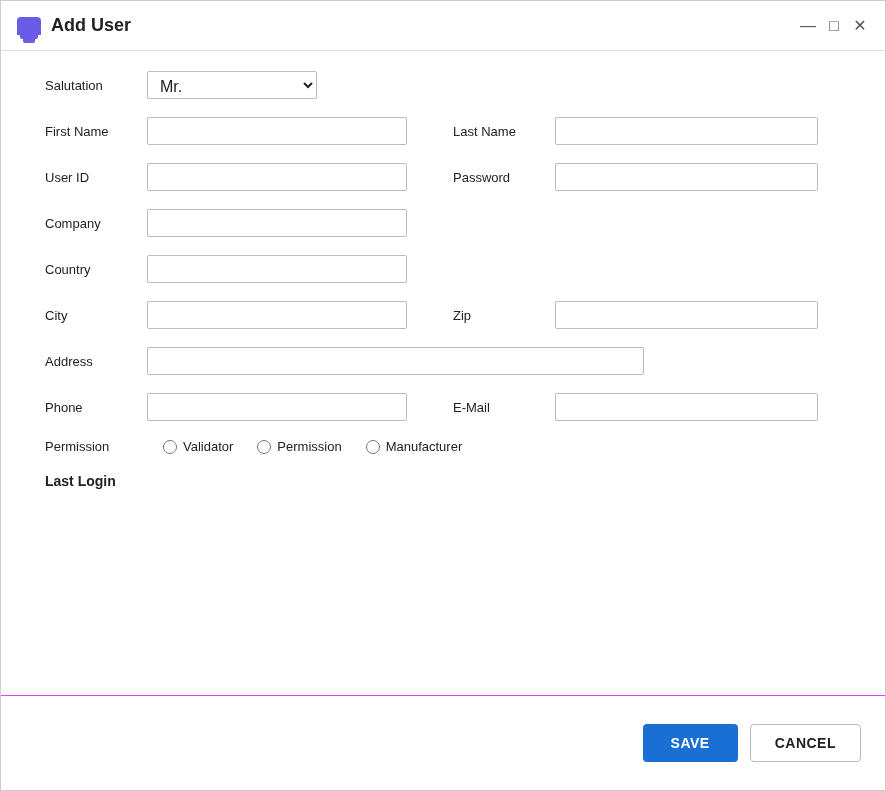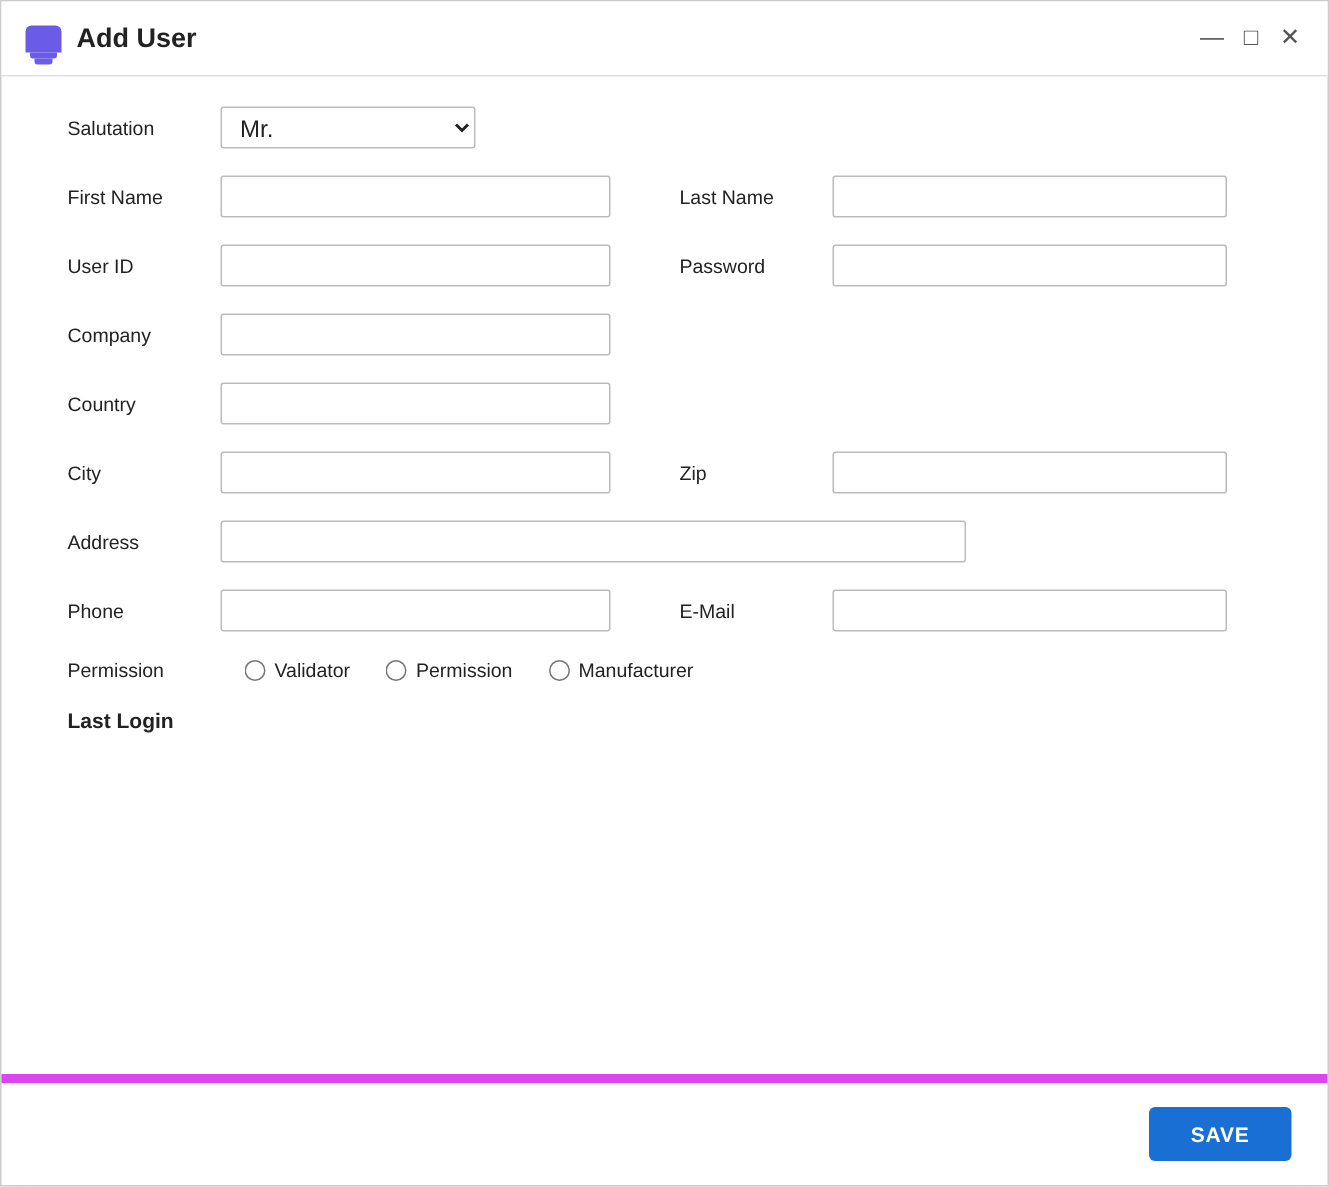--- a/index.html
+++ b/index.html
@@ -207,23 +207,23 @@
 
     .last-login-label {
       font-size: 14px;
       font-weight: 700;
       color: #222;
     }
 
     .dialog-footer {
       display: flex;
       justify-content: flex-end;
-      padding: 16px 24px;
+      padding: 28px 24px;
       gap: 12px;
-      border-top: 6px solid #d946ef;
+      border-top: 1px solid #d946ef;
       margin-top: auto;
     }
 
     .btn-save {
       background: #1a6fd4;
       color: #fff;
       border: none;
       border-radius: 4px;
       padding: 10px 28px;
       font-size: 14px;
@@ -358,15 +358,16 @@
     </div>
 
     <div class="last-login-section">
       <span class="last-login-label">Last Login</span>
     </div>
 
   </div>
 
   <div class="dialog-footer">
     <button class="btn-save">SAVE</button>
+    <button class="btn-cancel">CANCEL</button>
   </div>
 
 </div>
 
 </body></html>

